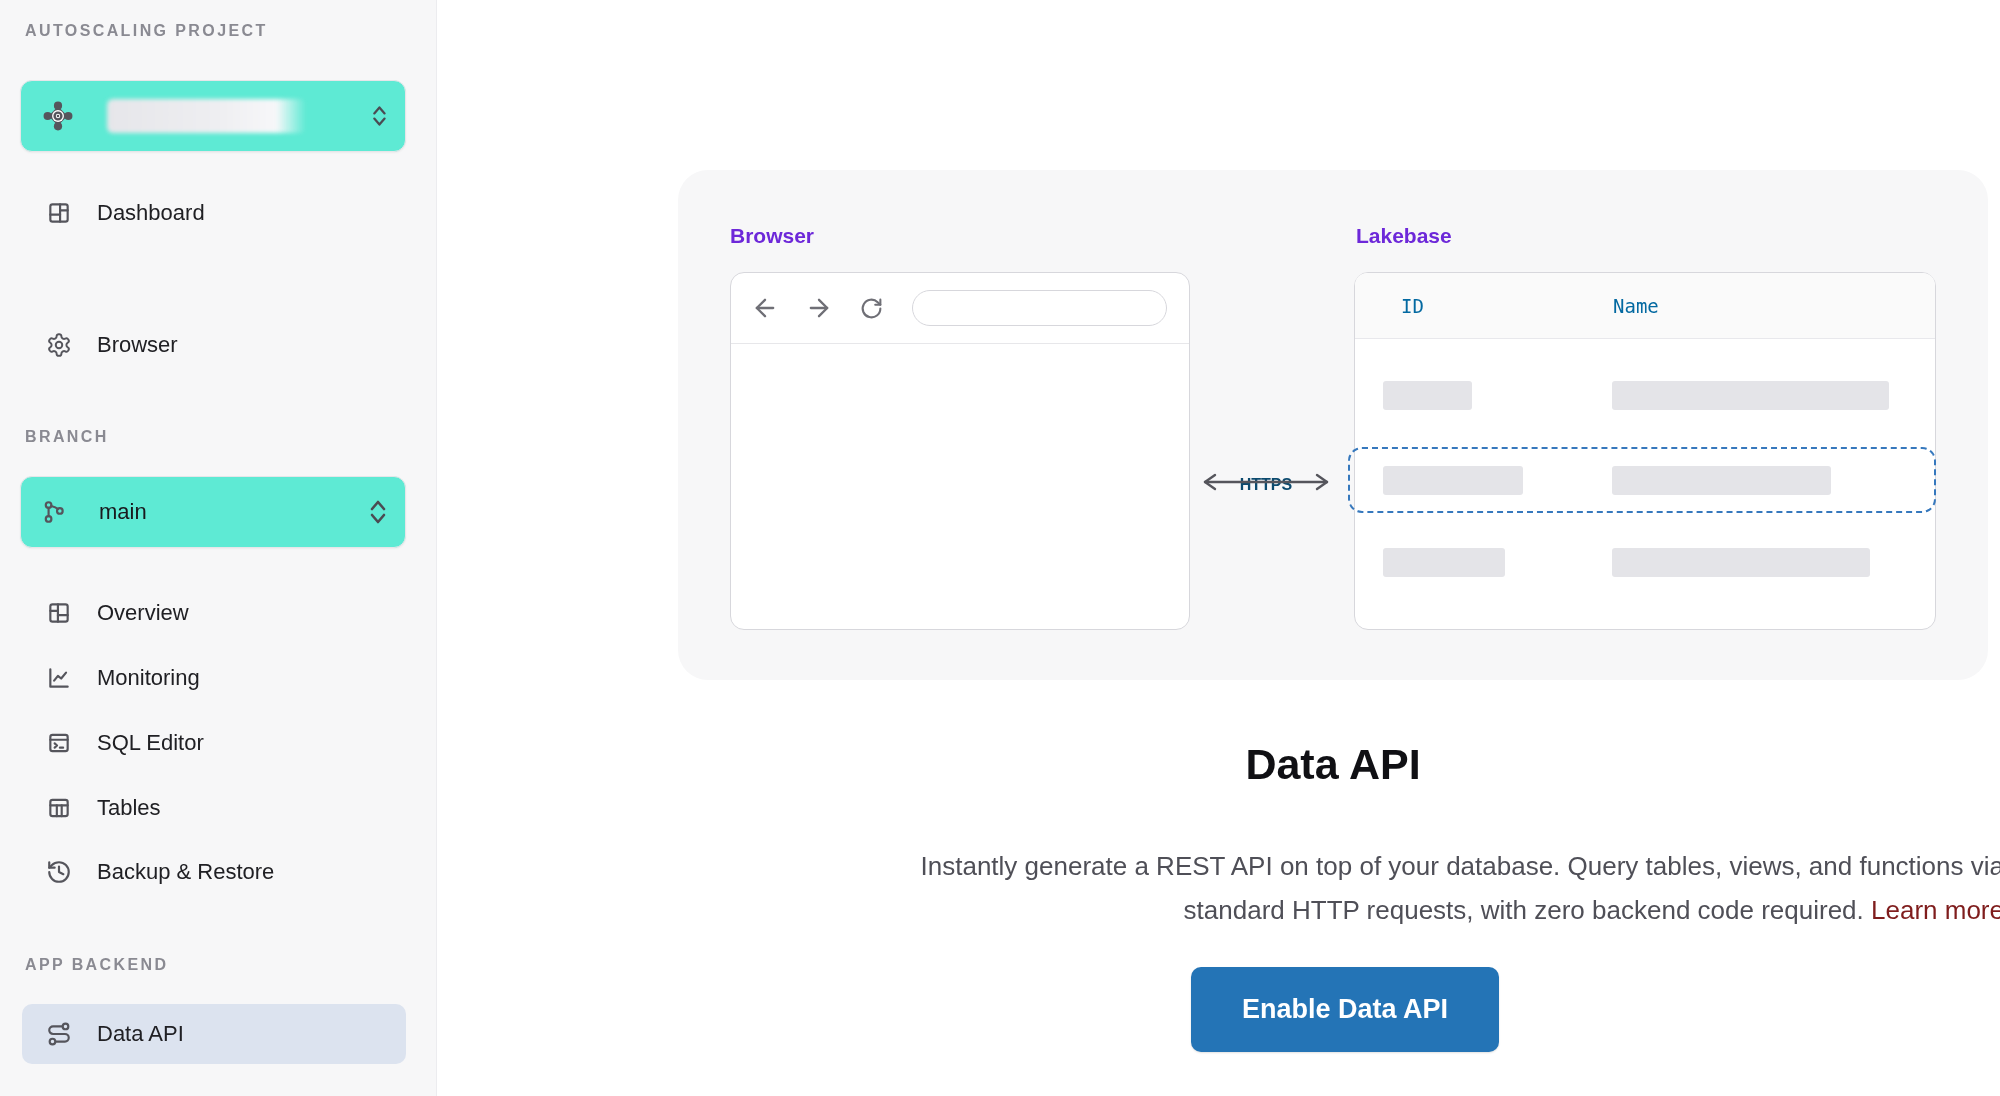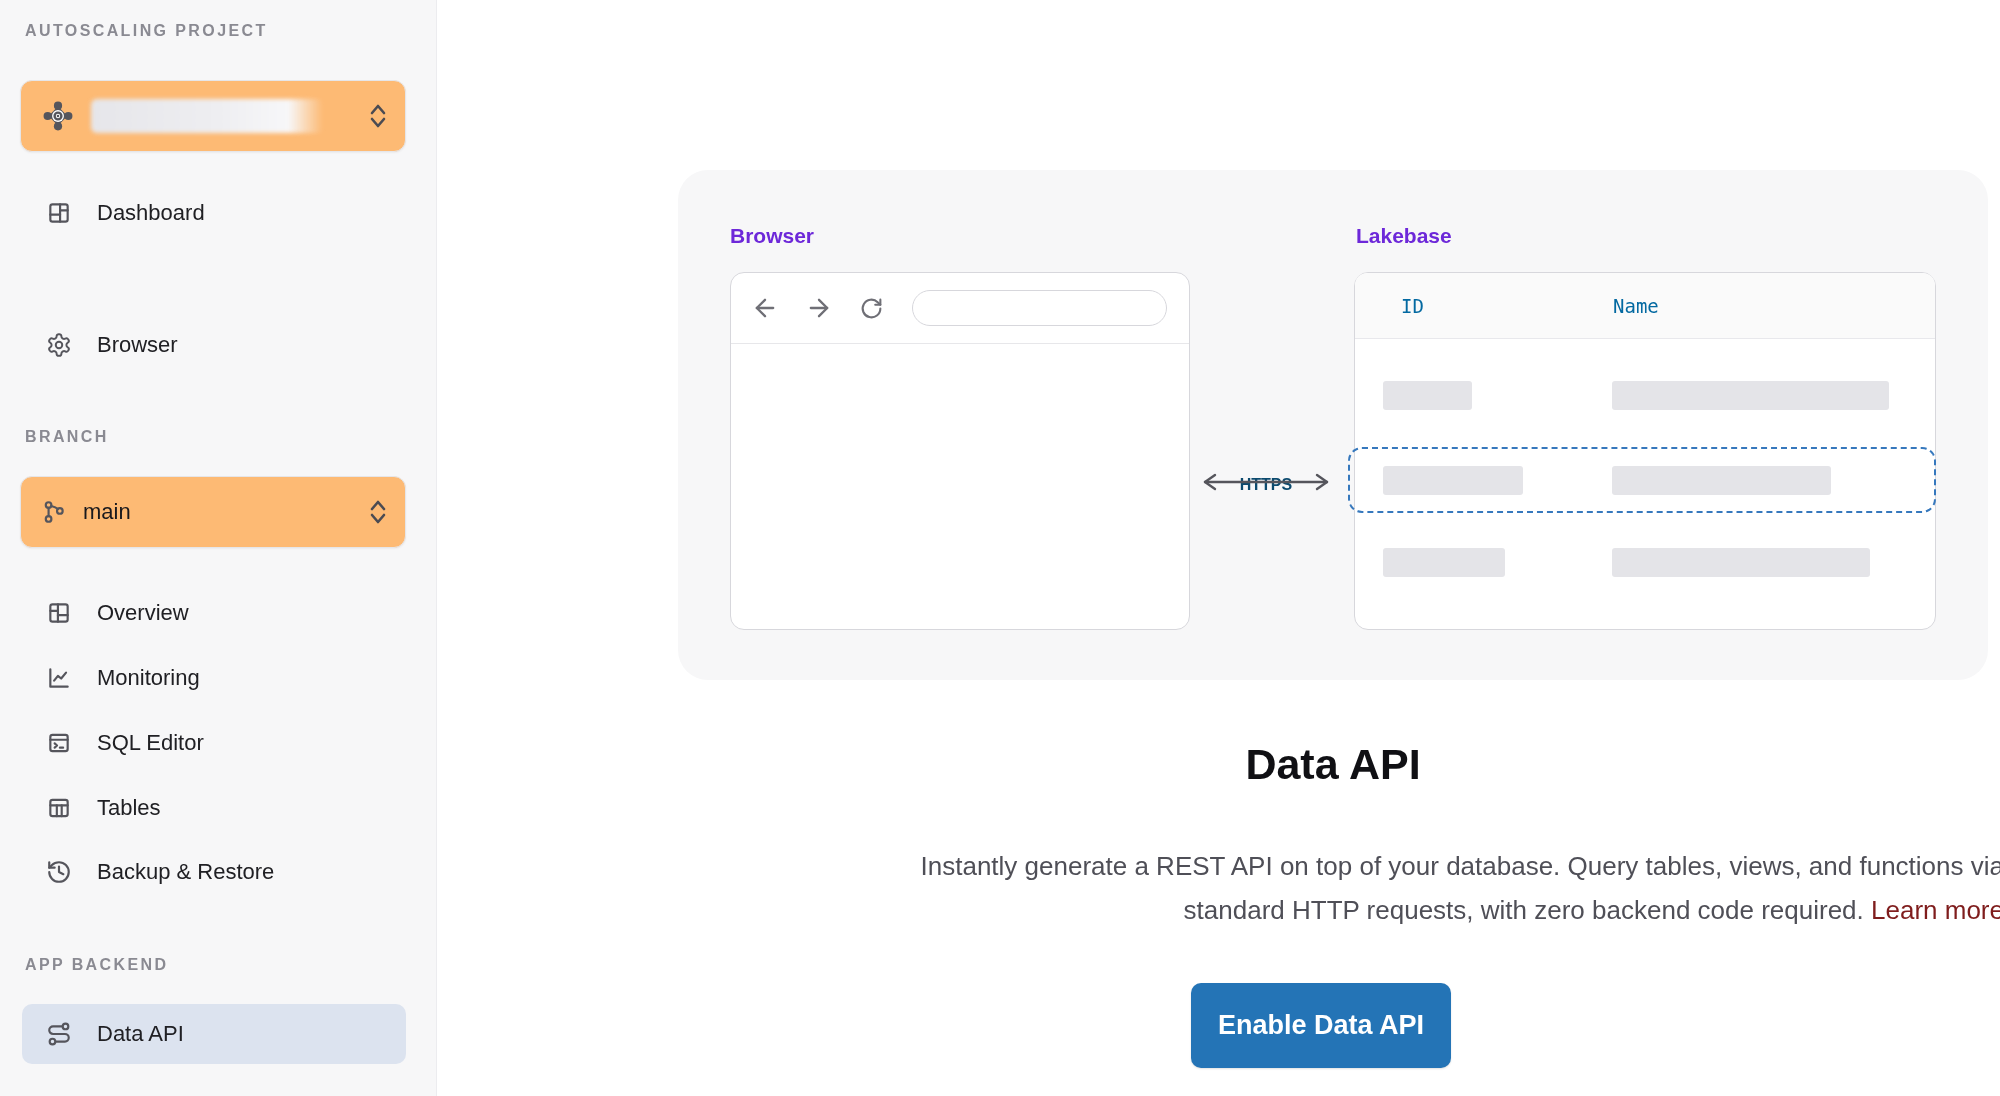--- a/index.html
+++ b/index.html
@@ -4,23 +4,23 @@
 <style>
   html,body{margin:0;padding:0;background:#ffffff;}
   .stage{position:relative;width:2000px;height:1096px;background:#ffffff;overflow:hidden;
          font-family:"Liberation Sans",sans-serif;-webkit-font-smoothing:antialiased;}
 
   
   .sidebar{position:absolute;left:0;top:0;width:436px;height:1096px;background:#f7f7f8;
            border-right:1px solid #ececef;}
   .section-label{position:absolute;left:25px;font-size:16px;font-weight:700;letter-spacing:.15em;
                  color:#8a8a92;white-space:nowrap;}
-  .select-card{position:absolute;left:20px;width:386px;height:72px;background:#fdba74;
+  .select-card{position:absolute;left:20px;width:386px;height:72px;background:#5eead4;
                border:1px solid #e6e6e9;border-radius:12px;box-shadow:0 1px 2px rgba(0,0,0,.05);
-               display:flex;align-items:center;padding:0 16px 0 20px;box-sizing:border-box;gap:16px;
+               display:flex;align-items:center;padding:0 16px 0 20px;box-sizing:border-box;gap:32px;
                cursor:pointer;}
   .select-card .grow{flex:1;}
   .blur-name{width:232px;height:34px;border-radius:6px;filter:blur(2px);
              background:linear-gradient(90deg,#e6e6ea 0%,#eeeef1 55%,#f7f7f9 85%,rgba(255,255,255,0) 100%);}
   .branch-value{font-size:22px;color:#19191d;}
   .nav-item{position:absolute;left:22px;width:384px;height:60px;border-radius:10px;
             display:flex;align-items:center;gap:25px;padding-left:24px;box-sizing:border-box;
             font-size:22px;color:#202024;cursor:pointer;}
   .nav-item.selected{background:#dce3ef;}
   .icon{flex:0 0 auto;display:block;}
@@ -52,24 +52,24 @@
   .lake-row3-id{left:1383px;top:548px;width:122px;}
   .lake-row3-name{left:1612px;top:548px;width:258px;}
   .dashed-hl{position:absolute;left:1348px;top:447px;width:588px;height:66px;
              border:2.5px dashed #3678bd;border-radius:14px;box-sizing:border-box;}
 
   .page-title{position:absolute;left:678px;top:740px;width:1310px;text-align:center;
               font-size:43px;font-weight:700;color:#101014;}
   .page-desc{position:absolute;left:694px;top:818px;width:1310px;text-align:right;
              font-size:26px;line-height:44px;color:#4f4f57;}
   .learn-more{color:#7f1d1d;text-decoration:none;cursor:pointer;}
-  .cta-btn{position:absolute;left:1191px;top:967px;width:260px;height:85px;background:#2474b6;
+  .cta-btn{position:absolute;left:1191px;top:967px;width:308px;height:85px;background:#2474b6;
            border:none;border-radius:10px;color:#ffffff;font-family:"Liberation Sans",sans-serif;
            font-size:27px;font-weight:700;display:flex;align-items:center;justify-content:center;
-           cursor:pointer;box-shadow:0 1px 2px rgba(0,0,0,.12);margin-top:16px;}
+           cursor:pointer;box-shadow:0 1px 2px rgba(0,0,0,.12);}
 
   svg.line-ic{stroke:#55555c;fill:none;stroke-width:2;stroke-linecap:round;stroke-linejoin:round;}
   svg.gray-ic{stroke:#6f6f76;fill:none;stroke-width:2;stroke-linecap:round;stroke-linejoin:round;}
 </style>
 </head>
 <body>
 
 <div class="stage">
 
   <div class="sidebar">

